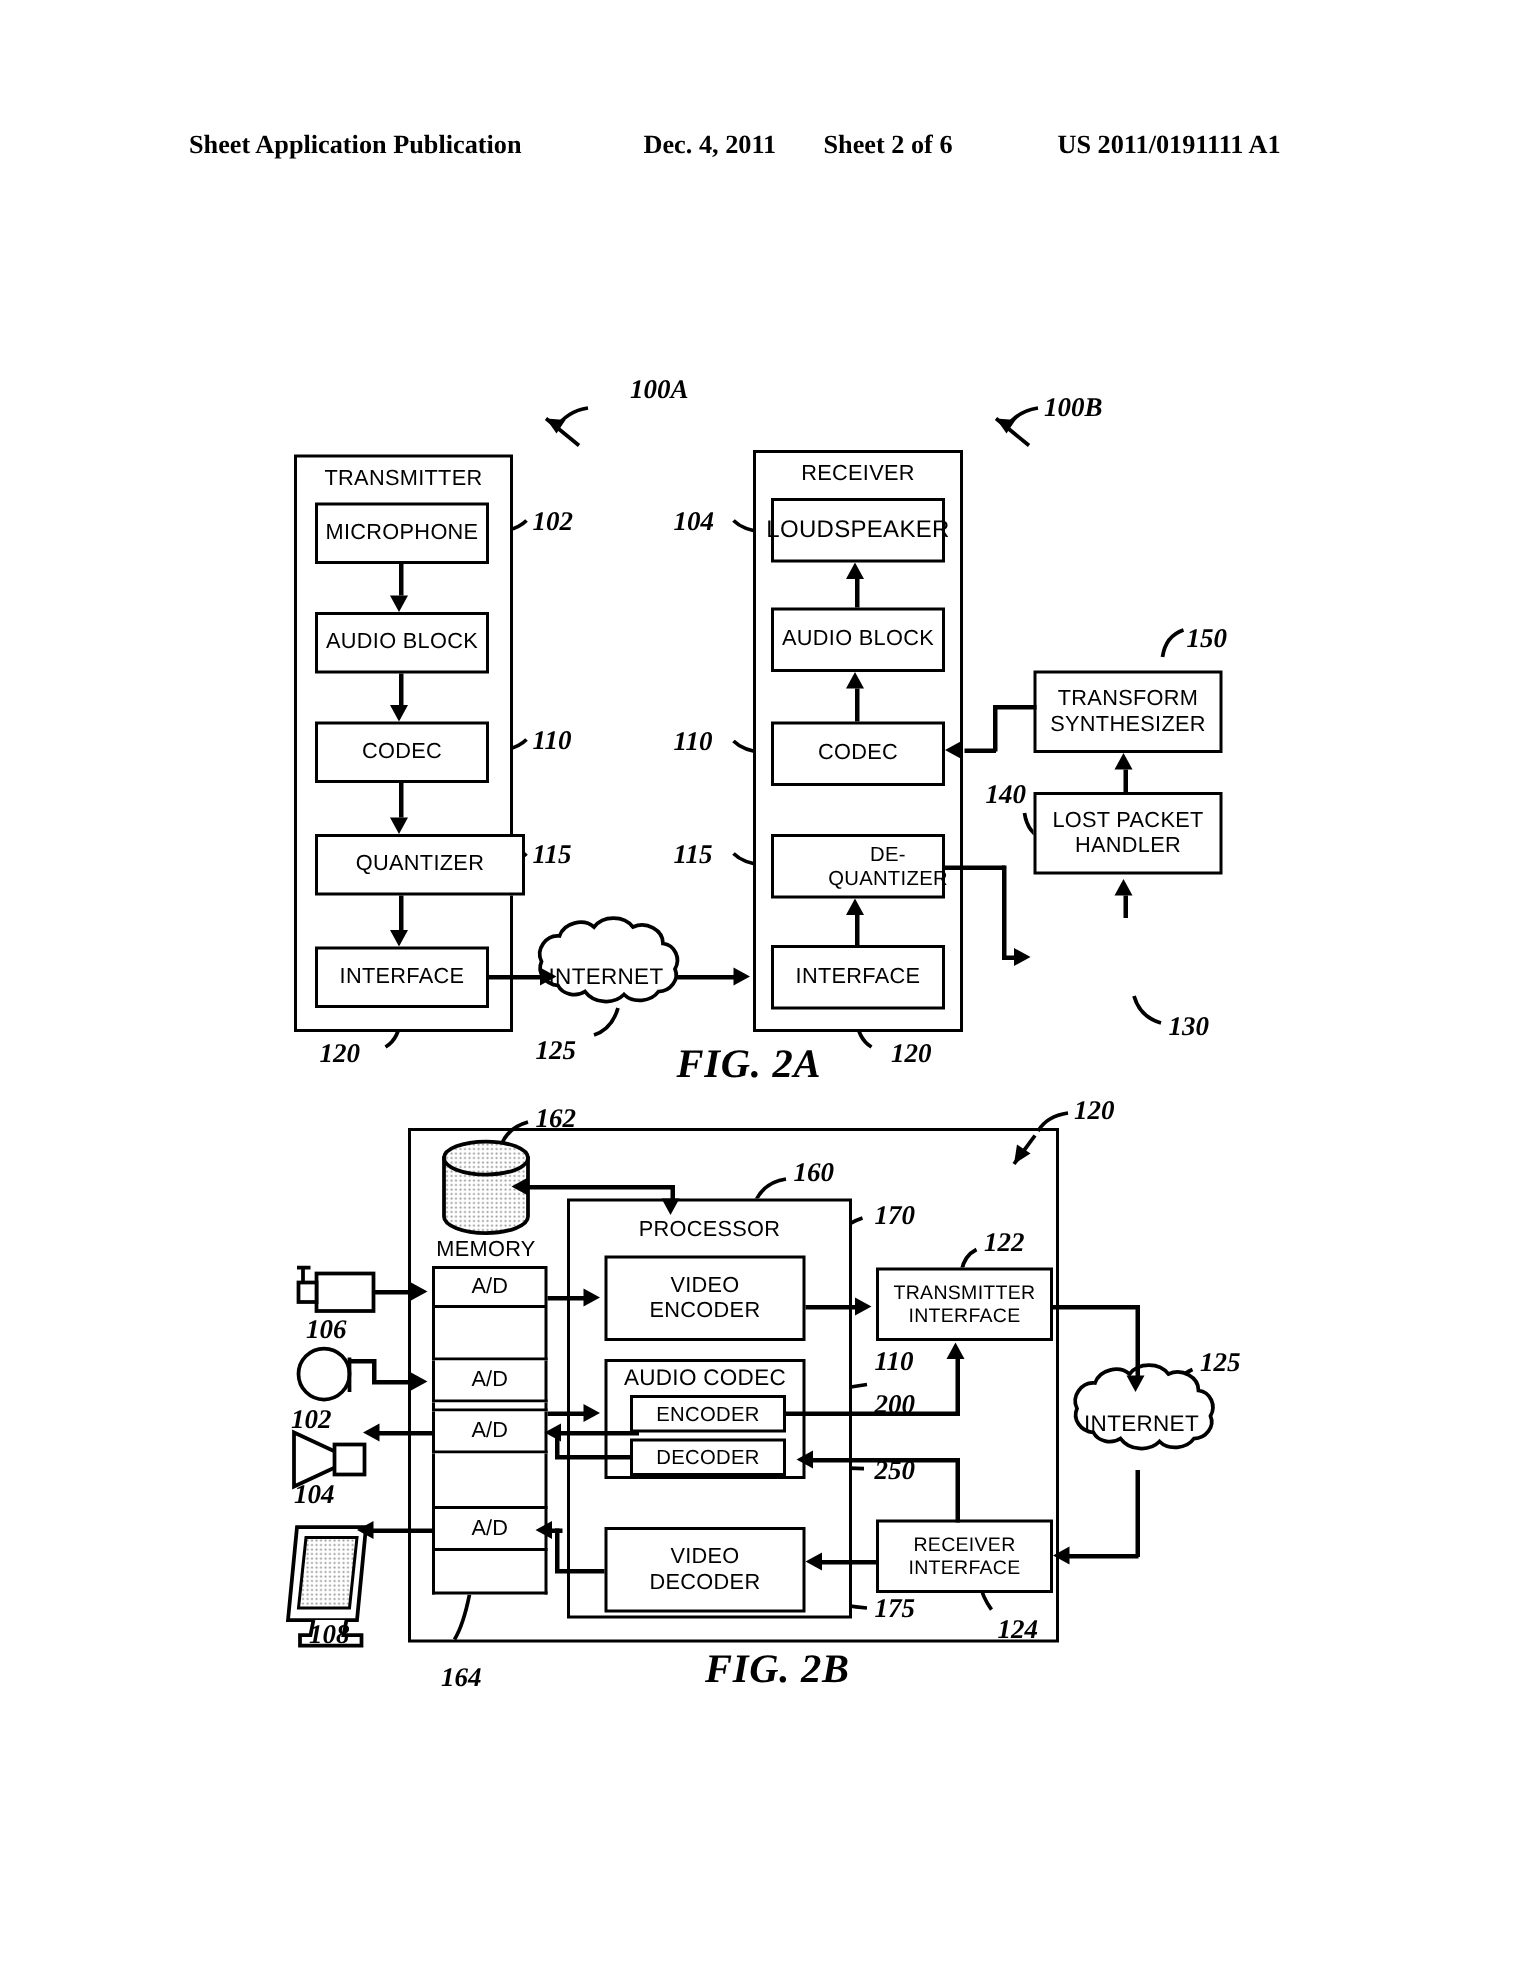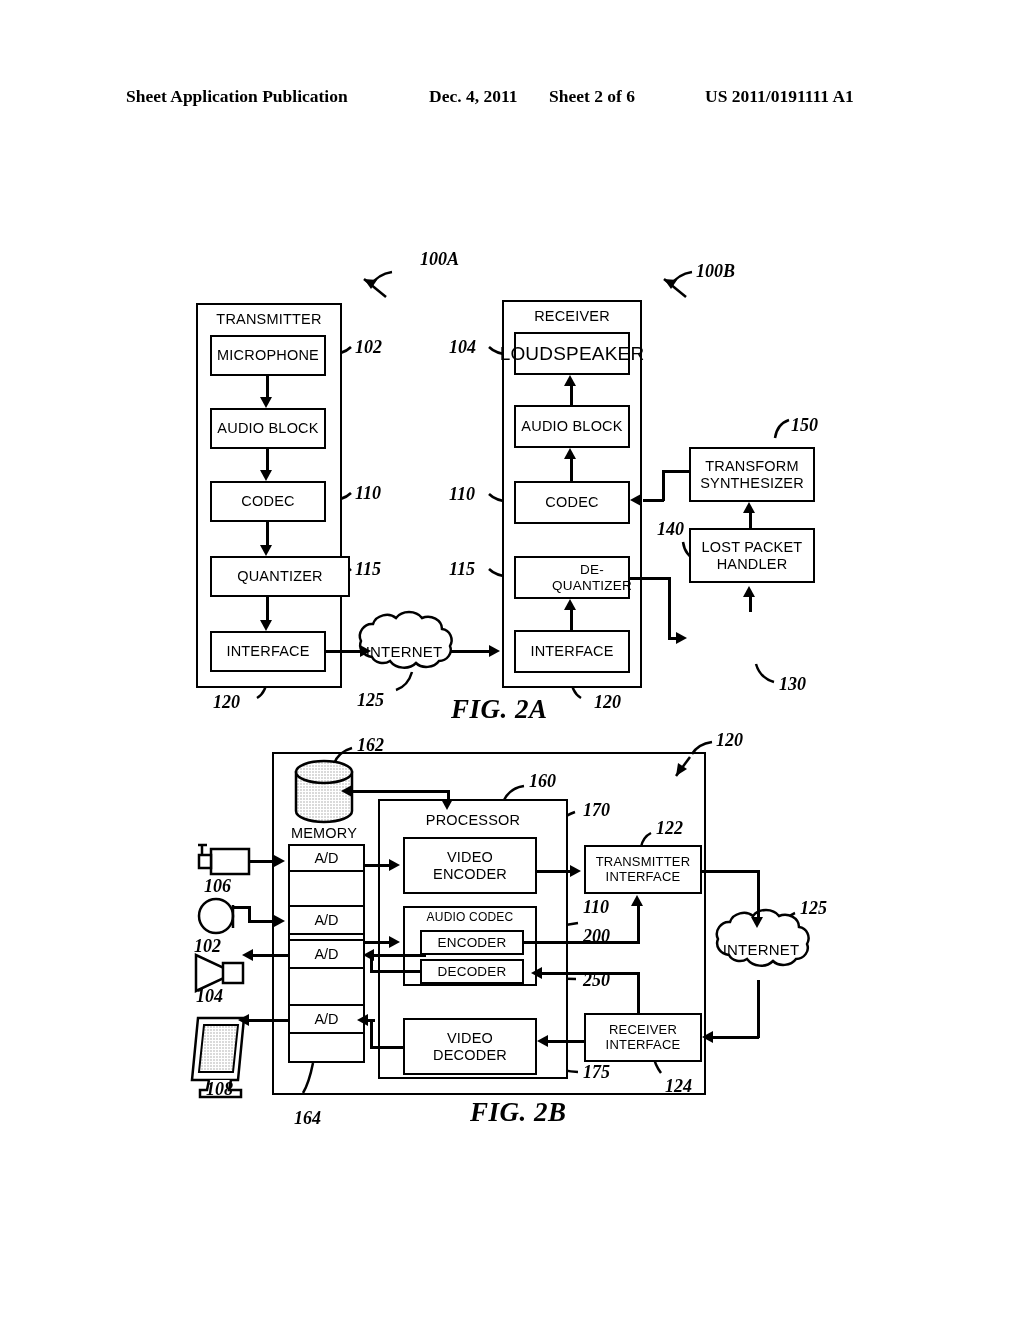--- a/index.html
+++ b/index.html
@@ -213,21 +213,21 @@
   <span class="ref" style="left:355px;top:559px;">115</span>
   <span class="ref" style="left:213px;top:692px;">120</span>
 
   <div class="cloudtext" style="left:356px;top:643px;width:96px;">INTERNET</div>
   <span class="ref" style="left:357px;top:690px;">125</span>
 
   <div class="outer" style="left:502px;top:300px;width:140px;height:388px;"></div>
   <div class="grouplabel" style="left:502px;top:308px;width:140px;">RECEIVER</div>
 
   <div class="box" style="left:514px;top:332px;width:116px;height:43px;">
-    <span style="font-size:19px;">LOUDSPEAKER</span>
+    <span style="font-size:16px;">LOUDSPEAKER</span>
   </div>
   <div class="box" style="left:514px;top:405px;width:116px;height:43px;">
     <span>AUDIO BLOCK</span>
   </div>
   <div class="box" style="left:514px;top:481px;width:116px;height:43px;">
     <span>CODEC</span>
   </div>
   <div class="box" style="left:514px;top:556px;width:116px;height:43px;padding-left:40px;">
     <span style="font-size:13.5px;">DE-QUANTIZER</span>
   </div>
@@ -395,21 +395,21 @@
   <div class="grouplabel" style="left:378px;top:812px;width:190px;">PROCESSOR</div>
   <span class="ref" style="left:529px;top:771px;">160</span>
 
   <div class="box" style="left:403px;top:837px;width:134px;height:57px;flex-direction:column;">
     <span>VIDEO</span>
     <span>ENCODER</span>
   </div>
   <span class="ref" style="left:583px;top:800px;">170</span>
 
   <div class="box" style="left:403px;top:906px;width:134px;height:80px;align-items:flex-start;"></div>
-  <div class="grouplabel" style="left:403px;top:910px;width:134px;font-size:12px;">AUDIO CODEC</div>
+  <div class="grouplabel" style="left:403px;top:910px;width:134px;font-size:15px;">AUDIO CODEC</div>
   <div class="box thin" style="left:420px;top:930px;width:104px;height:25px;">
     <span style="font-size:13.5px;">ENCODER</span>
   </div>
   <div class="box thin" style="left:420px;top:959px;width:104px;height:25px;">
     <span style="font-size:13.5px;">DECODER</span>
   </div>
   <span class="ref" style="left:583px;top:897px;">110</span>
   <span class="ref" style="left:583px;top:915px;margin-top:11px;">200</span>
   <span class="ref" style="left:583px;top:970px;">250</span>
 

